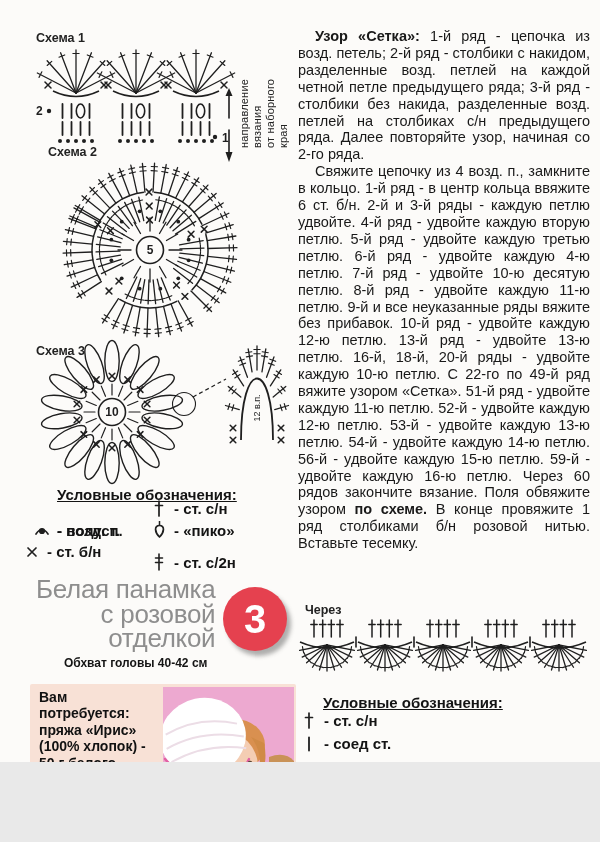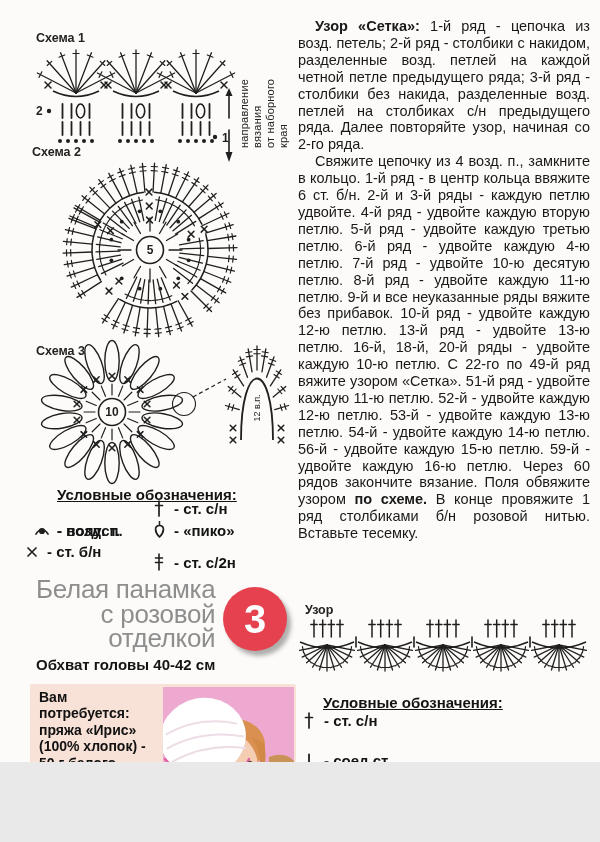--- a/index.html
+++ b/index.html
@@ -3,21 +3,21 @@
 <meta charset="utf-8">
 <style>
   html,body{margin:0;padding:0;}
   body{background:#e9e9e9;font-family:"Liberation Sans",sans-serif;}
   .page{position:relative;width:600px;height:762px;background:#fcfbf9;overflow:hidden;color:#1f1f1f;margin:0 auto;}
   .abs{position:absolute;}
   .schema-label{font-size:12.5px;font-weight:bold;color:#222;}
   .vert-note{writing-mode:vertical-rl;transform:rotate(180deg);white-space:pre-line;
              font-size:11px;line-height:13px;color:#222;letter-spacing:.2px;}
   .article-title{font-size:26px;line-height:24.5px;color:#8e8e8e;white-space:pre-line;letter-spacing:-0.3px;text-align:right;}
-  .size-note{font-size:15px;font-weight:bold;color:#141414;}
+  .size-note{font-size:12px;font-weight:bold;color:#141414;margin-left:28px;}
   .badge{width:64px;height:64px;border-radius:50%;background:#e5414f;display:flex;align-items:center;justify-content:center;
          box-shadow:4px 5px 4px rgba(80,80,80,.45);}
   .badge span{color:#fff;font-size:40px;font-weight:bold;line-height:1;}
   .materials-box{background:#f8e1d6;border-radius:2px;}
   .materials-text{font-size:14px;font-weight:bold;line-height:16.4px;color:#111;white-space:pre-line;padding:5px 4px 8px 9px;}
   .body-copy{font-size:14.5px;line-height:16.9px;text-align:justify;color:#191919;}
   .body-copy p{margin:0;text-indent:17px;}
   .leg-title{font-size:15px;font-weight:bold;color:#141414;text-decoration:underline;}
   .leg-row{position:absolute;display:flex;align-items:center;gap:6px;font-size:15px;font-weight:bold;color:#141414;}
   .leg-sym{width:18px;display:flex;justify-content:center;align-items:center;}
@@ -145,21 +145,21 @@
         <line x1="7" y1="44" x2="7" y2="68" stroke="#1f1f1f" stroke-width="1.6" stroke-linecap="round"></line>
         <polygon points="7,76 3.5,66 10.5,66" fill="#1f1f1f"></polygon>
       </g>
     </svg>
 
   <div class="abs vert-note" style="left:238px;top:26px;height:122px;">направление
 вязания
 от наборного
 края</div>
 
-  <div class="abs schema-label" style="left:32px;top:145px;">Схема 2</div>
+  <div class="abs schema-label" style="left:48px;top:145px;">Схема 2</div>
 
   <svg class="abs" style="left:30px;top:152px;" width="240" height="196" viewBox="0 0 240 196">
     <g id="s2g">
         <circle cx="120" cy="98" r="13.5" fill="none" stroke="#1f1f1f" stroke-width="1.6"></circle>
         <line x1="120" y1="79" x2="120" y2="66" stroke="#1f1f1f" stroke-width="1.3" stroke-linecap="round"></line>
         <line x1="129.5" y1="81.54551732809567" x2="136" y2="70.28718707889797" stroke="#1f1f1f" stroke-width="1.3" stroke-linecap="round"></line>
         <line x1="136.45448267190434" y1="88.5" x2="147.71281292110203" y2="82" stroke="#1f1f1f" stroke-width="1.3" stroke-linecap="round"></line>
         <line x1="139" y1="98" x2="152" y2="98" stroke="#1f1f1f" stroke-width="1.3" stroke-linecap="round"></line>
         <line x1="136.45448267190434" y1="107.5" x2="147.71281292110203" y2="114" stroke="#1f1f1f" stroke-width="1.3" stroke-linecap="round"></line>
         <line x1="129.5" y1="114.45448267190433" x2="136" y2="125.71281292110203" stroke="#1f1f1f" stroke-width="1.3" stroke-linecap="round"></line>
@@ -620,26 +620,26 @@
     <path d="M76 83 q3 4 0 7" fill="none" stroke="#d9a585" stroke-width="1.5"></path>
     <ellipse cx="77" cy="97" rx="5.5" ry="3.6" fill="#cb7272"></ellipse>
     <circle cx="56" cy="93" r="7" fill="#eeb39a" opacity=".55"></circle>
     <path d="M4 146 Q10 116 28 112 Q45 106 60 114 Q84 106 102 122 L104 146 Z" fill="#faf4f2"></path>
     <circle cx="30" cy="130" r="3" fill="#d887b0" opacity=".6"></circle>
     <circle cx="52" cy="138" r="3" fill="#d887b0" opacity=".6"></circle>
     <circle cx="72" cy="128" r="3" fill="#d887b0" opacity=".6"></circle>
     <circle cx="18" cy="140" r="3" fill="#d887b0" opacity=".6"></circle>
   </svg>
 
-  <div class="abs body-copy" style="left:298px;top:18px;width:292px;">
+  <div class="abs body-copy" style="left:298px;top:28px;width:292px;">
     <p><b>Узор «Сетка»:</b><span> 1-й ряд - цепочка из возд. петель; 2-й ряд - столбики с накидом, разделенные возд. петлей на каждой четной петле предыдущего ряда; 3-й ряд - столбики без накида, разделенные возд. петлей на столбиках с/н предыдущего ряда. Далее повторяйте узор, начиная со 2-го ряда.</span></p>
     <p><span>Свяжите цепочку из 4 возд. п., замкните в кольцо. 1-й ряд - в центр кольца ввяжите 6 ст. б/н. 2-й и 3-й ряды - каждую петлю удвойте. 4-й ряд - удвойте каждую вторую петлю. 5-й ряд - удвойте каждую третью петлю. 6-й ряд - удвойте каждую 4-ю петлю. 7-й ряд - удвойте 10-ю десятую петлю. 8-й ряд - удвойте каждую 11-ю петлю. 9-й и все неуказанные ряды вяжите без прибавок. 10-й ряд - удвойте каждую 12-ю петлю. 13-й ряд - удвойте 13-ю петлю. 16-й, 18-й, 20-й ряды - удвойте каждую 10-ю петлю. С 22-го по 49-й ряд вяжите узором «Сетка». 51-й ряд - удвойте каждую 11-ю петлю. 52-й - удвойте каждую 12-ю петлю. 53-й - удвойте каждую 13-ю петлю. 54-й - удвойте каждую 14-ю петлю. 56-й - удвойте каждую 15-ю петлю. 59-й - удвойте каждую 16-ю петлю. Через 60 рядов закончите вязание. Поля обвяжите узором </span><b>по схеме.</b><span> В конце провяжите 1 ряд столбиками б/н розовой нитью. Вставьте тесемку.</span></p>
   </div>
 
-  <div class="abs schema-label" style="left:305px;top:603px;">Узор</div>
+  <div class="abs schema-label" style="left:305px;top:603px;">Через</div>
 
   <svg class="abs" style="left:297px;top:615px;" width="295" height="70" viewBox="0 0 295 70">
       <g id="sbg">
         <line x1="17" y1="5" x2="17" y2="22" stroke="#1f1f1f" stroke-width="1.5" stroke-linecap="round"></line>
         <line x1="13.8" y1="9.5" x2="20.2" y2="9.5" stroke="#1f1f1f" stroke-width="1.4" stroke-linecap="round"></line>
         <line x1="25.7" y1="5" x2="25.7" y2="22" stroke="#1f1f1f" stroke-width="1.5" stroke-linecap="round"></line>
         <line x1="22.5" y1="9.5" x2="28.9" y2="9.5" stroke="#1f1f1f" stroke-width="1.4" stroke-linecap="round"></line>
         <line x1="34.3" y1="5" x2="34.3" y2="22" stroke="#1f1f1f" stroke-width="1.5" stroke-linecap="round"></line>
         <line x1="31.099999999999998" y1="9.5" x2="37.5" y2="9.5" stroke="#1f1f1f" stroke-width="1.4" stroke-linecap="round"></line>
         <line x1="43" y1="5" x2="43" y2="22" stroke="#1f1f1f" stroke-width="1.5" stroke-linecap="round"></line>
@@ -801,21 +801,21 @@
   <div class="abs leg-title" style="left:323px;top:694px;">Условные обозначения:</div>
 
   <div class="leg-row" style="left:300px;top:711px;">
     <span class="leg-sym">
       <svg width="12" height="19" viewBox="0 0 12 19">
           <path d="M6 2 L6 17 M2.5 6.5 L9.5 6.5" stroke="#1f1f1f" stroke-width="1.7" stroke-linecap="round"></path>
         </svg>
       </span>
     <span>- ст. с/н</span>
   </div>
-  <div class="leg-row" style="left:300px;top:752px;">
+  <div class="leg-row" style="left:300px;top:735px;">
     <span class="leg-sym">
       <svg width="8" height="16" viewBox="0 0 8 16">
           <path d="M4 1.5 L4 14.5" stroke="#1f1f1f" stroke-width="1.8" stroke-linecap="round"></path>
         </svg>
       </span>
     <span>- соед ст.</span>
   </div>
 
 </div>
 

